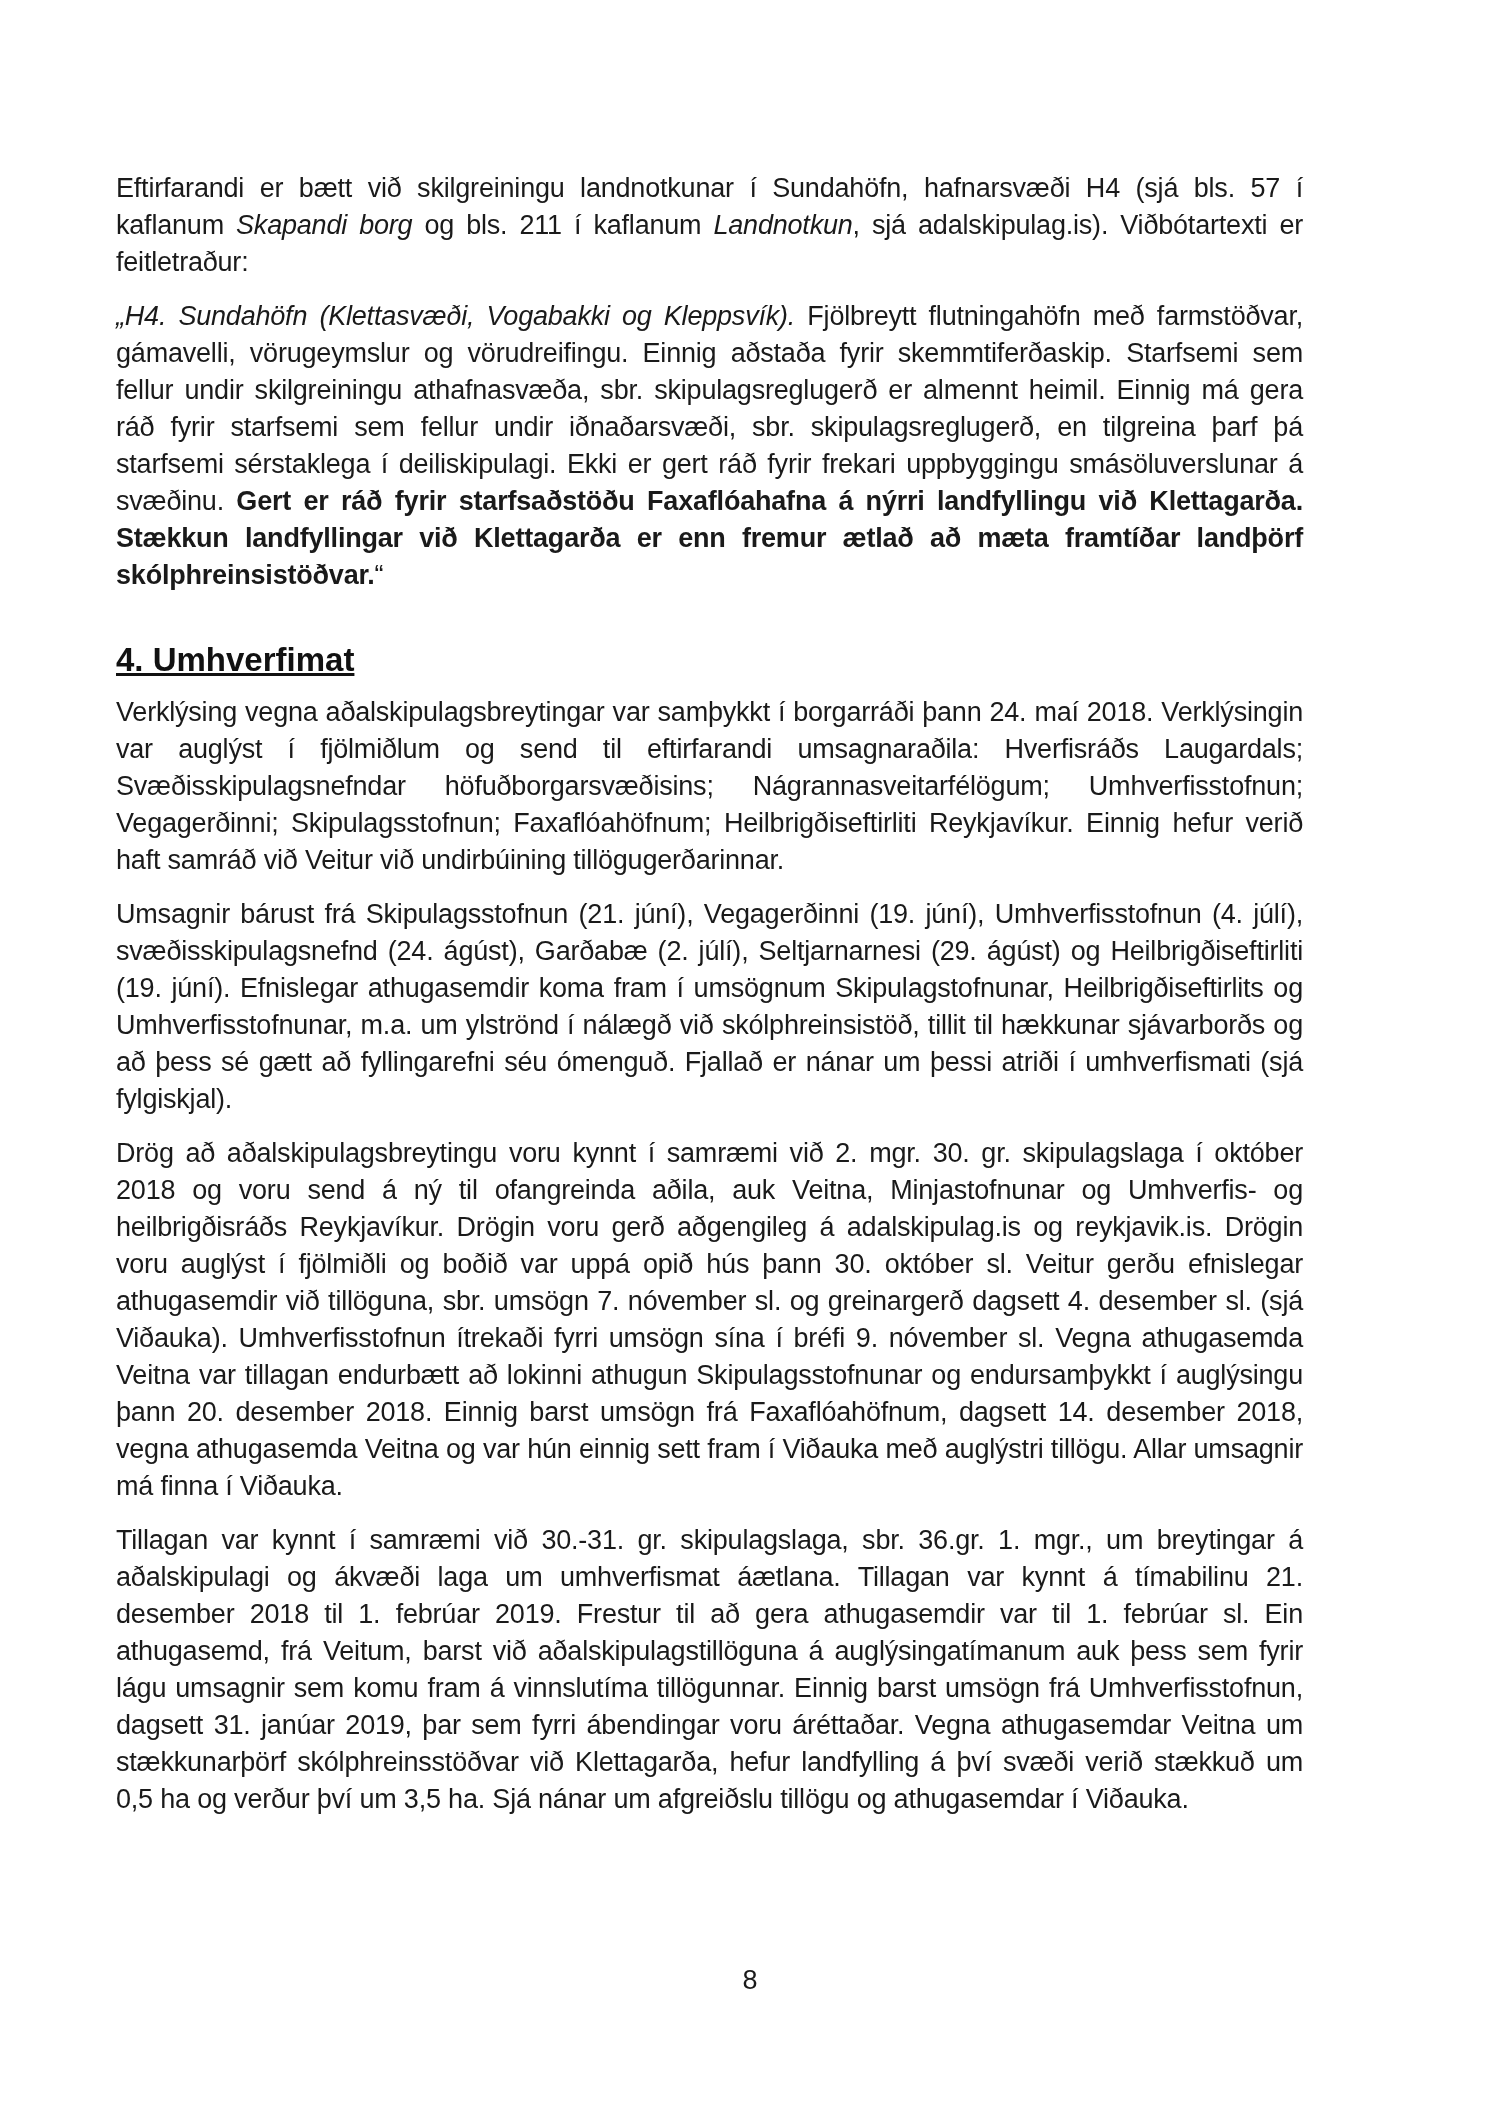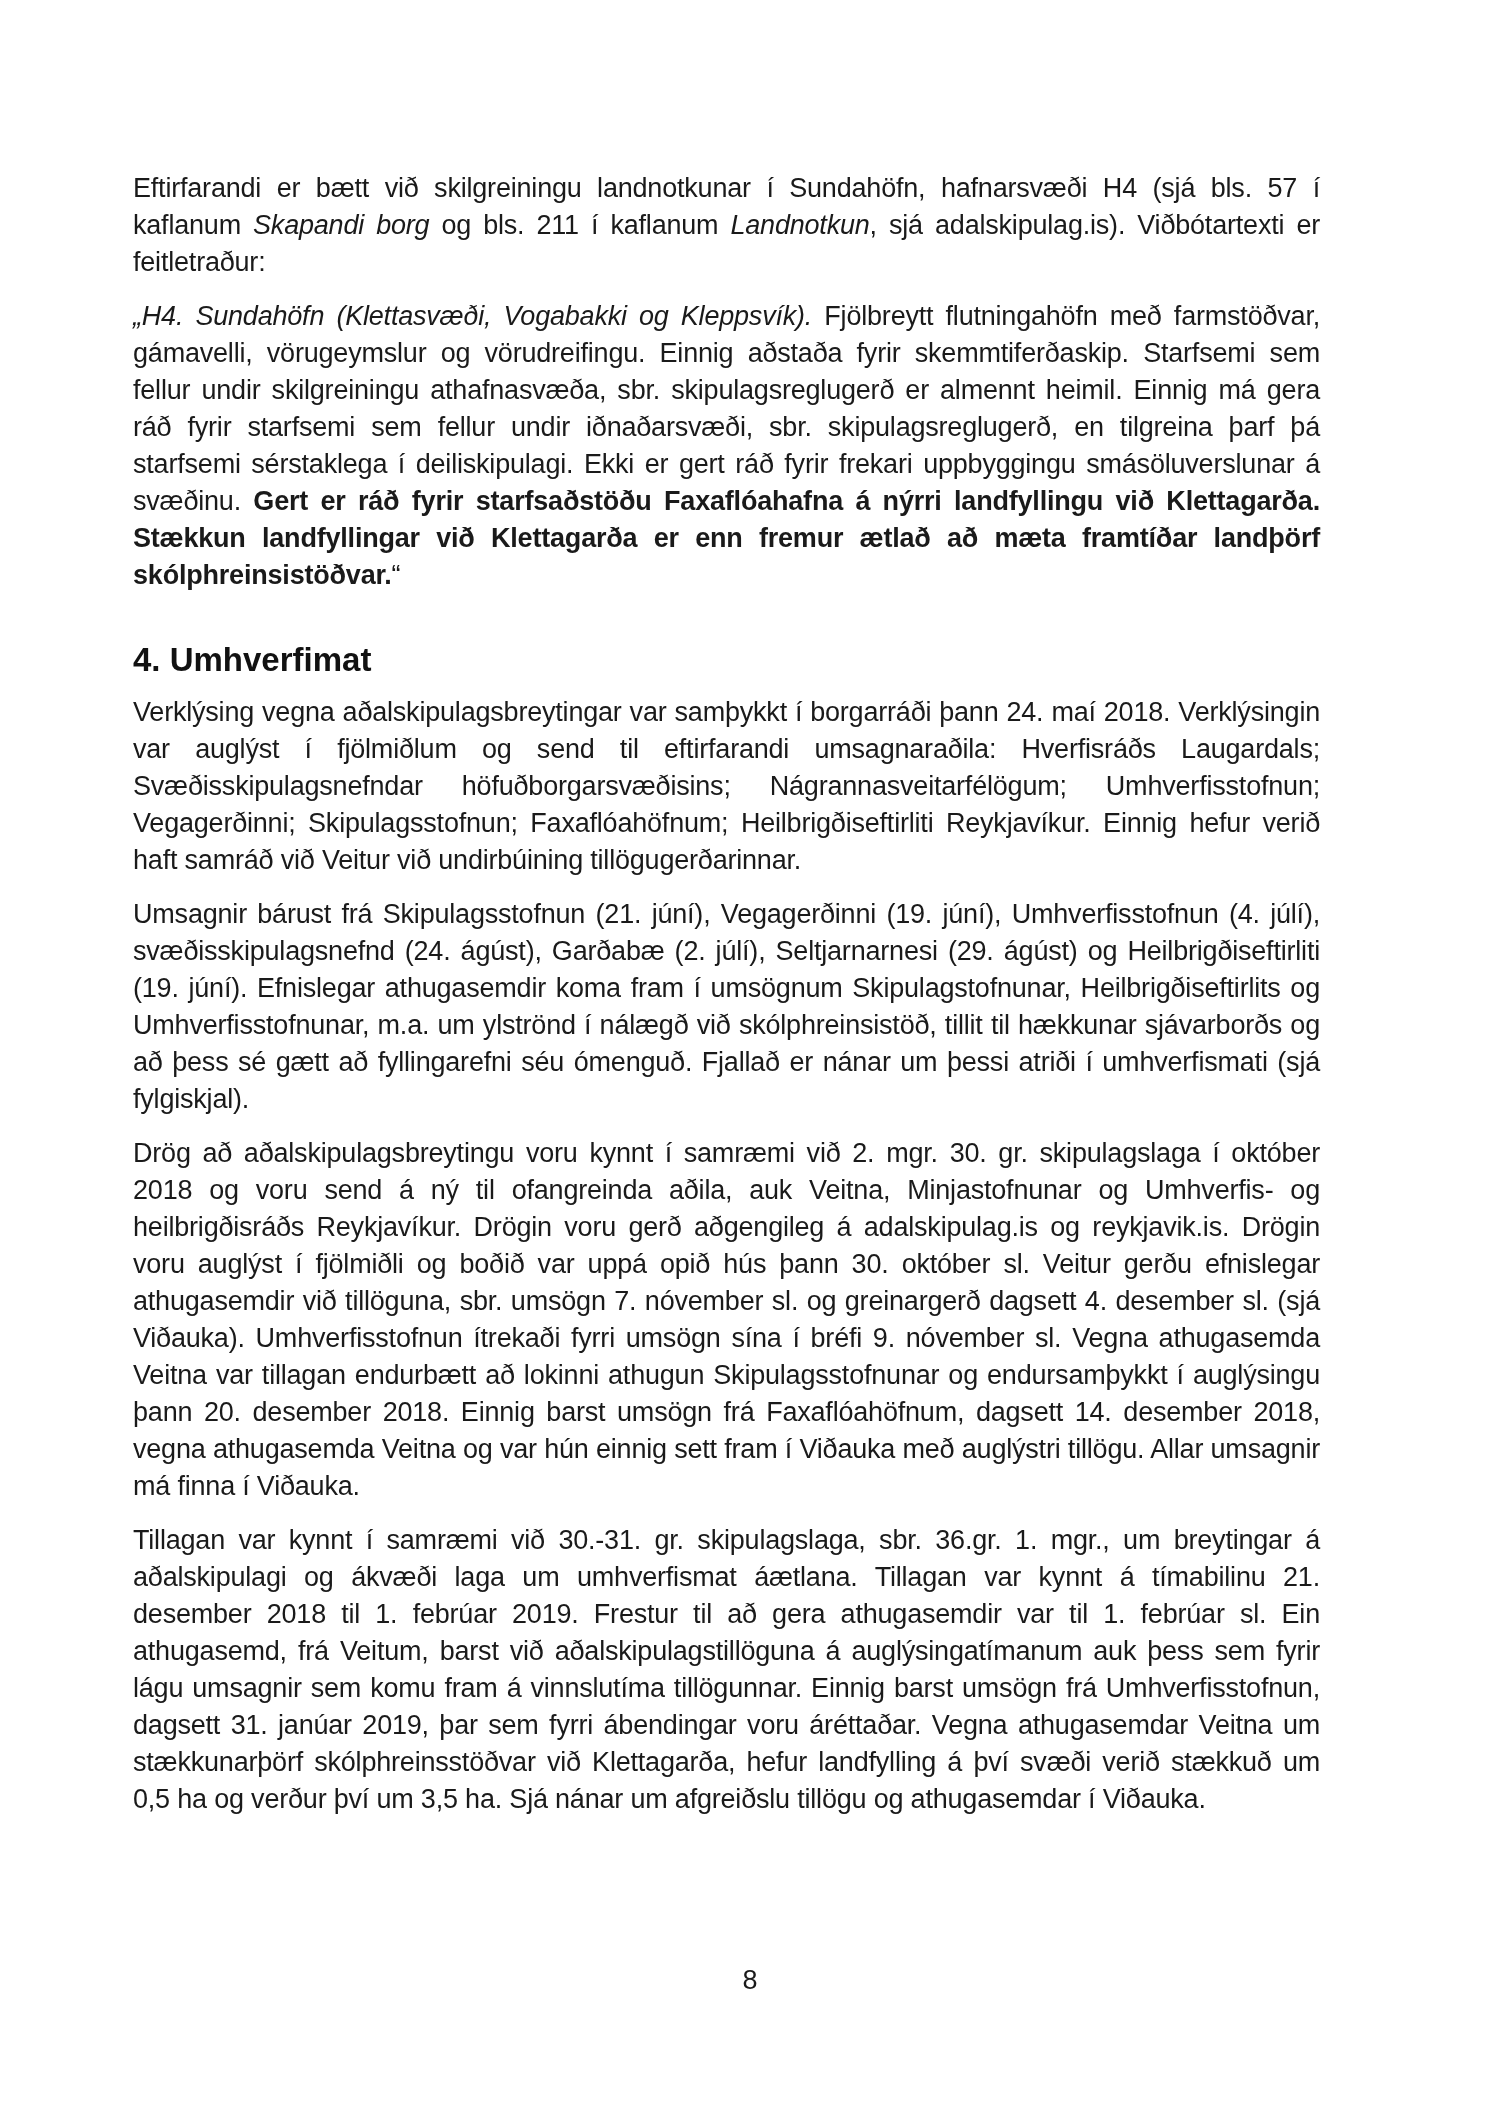--- a/index.html
+++ b/index.html
@@ -7,39 +7,40 @@
     width: 1500px;
     height: 2122px;
     background: #ffffff;
     position: relative;
     font-family: "Liberation Sans", "DejaVu Sans", sans-serif;
     color: #1a1a1a;
     -webkit-font-smoothing: antialiased;
   }
   .page-content {
     position: absolute;
-    left: 133px;
+    left: 116px;
     top: 170px;
     width: 1187px;
   }
   p.body-par {
     font-size: 27px;
     line-height: 37px;
     letter-spacing: -0.2px;
     text-align: justify;
     margin: 0 0 17px 0;
   }
   .run-i { font-style: italic; }
   .run-b { font-weight: 700; }
   h2.section-heading {
     font-size: 33px;
     line-height: 40px;
     font-weight: 700;
     margin: 46px 0 14px 0;
     color: #111;
+    text-decoration: underline;
   }
   .page-footer {
     position: absolute;
     top: 1962px;
     left: 0;
     width: 1500px;
     text-align: center;
     font-size: 27px;
     line-height: 37px;
     color: #1a1a1a;

